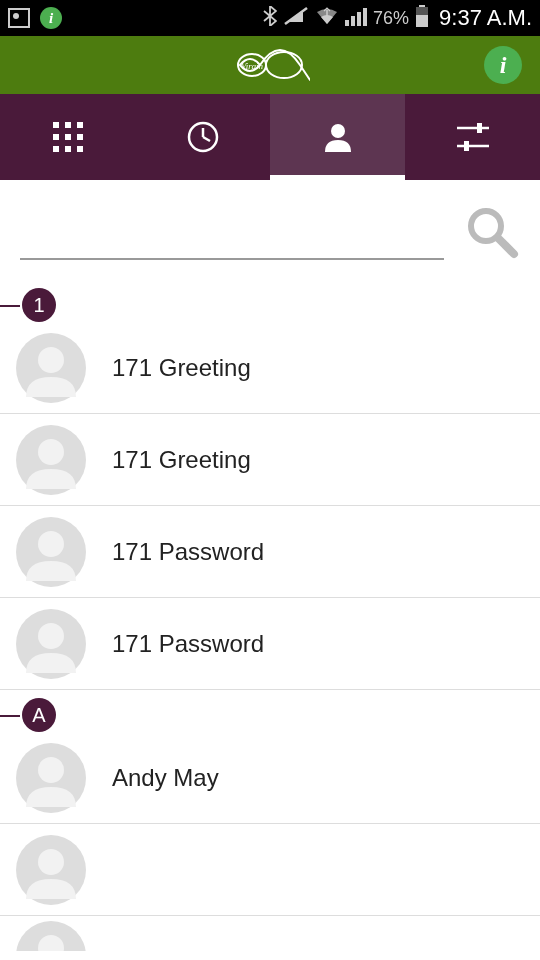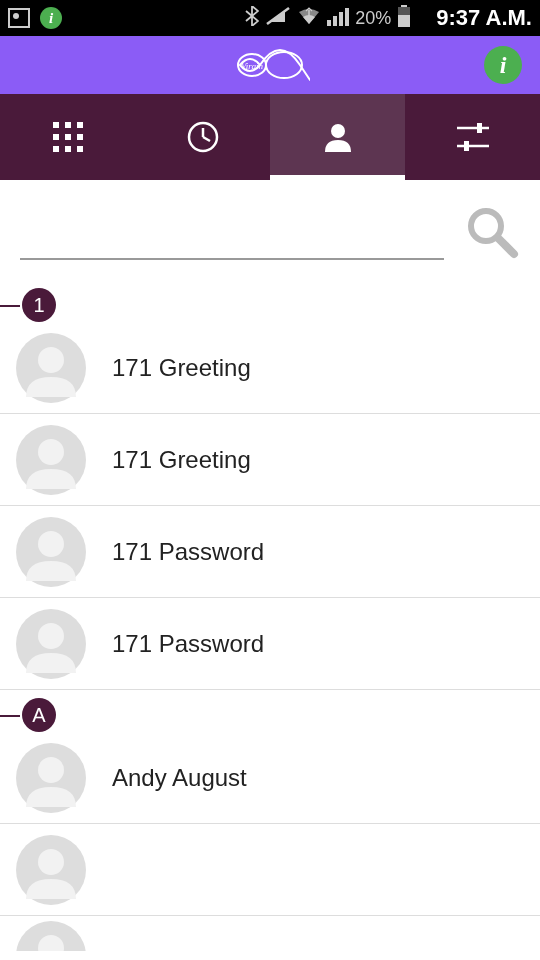--- a/index.html
+++ b/index.html
@@ -5,23 +5,23 @@
     * { margin: 0; padding: 0; box-sizing: border-box; }
     body { width: 540px; height: 960px; font-family: -apple-system, Helvetica, Arial, sans-serif; background: #fff; overflow: hidden; position: relative; }
     
     .status-bar { height: 36px; background: #000; color: #fff; display: flex; align-items: center; padding: 0 8px; font-size: 19px; }
     .status-left { display: flex; align-items: center; gap: 10px; }
     .status-right { margin-left: auto; display: flex; align-items: center; gap: 6px; }
     .status-icon-img { width: 22px; height: 20px; border: 2px solid #ccc; position: relative; }
     .status-icon-img::after { content: ""; position: absolute; width: 6px; height: 6px; background: #ccc; border-radius: 50%; top: 3px; left: 3px; }
     .status-icon-info { width: 22px; height: 22px; border-radius: 50%; background: #4caf50; color: #fff; display: flex; align-items: center; justify-content: center; font-weight: bold; font-style: italic; font-family: Georgia, serif; font-size: 15px; }
     .status-pct { font-size: 18px; color: #ccc; }
-    .status-time { font-size: 22px; color: #fff; margin-left: 19px; font-weight: bold; }
-    
-    .app-header { height: 58px; background: #8b5cf6; display: flex; align-items: center; justify-content: center; position: relative; }
+    .status-time { font-size: 22px; color: #fff; margin-left: 4px; }
+    
+    .app-header { height: 58px; background: #4d7c0f; display: flex; align-items: center; justify-content: center; position: relative; }
     .logo { display: flex; align-items: center; }
     .logo-mark { color: #fff; }
     .header-info { position: absolute; right: 18px; top: 10px; width: 38px; height: 38px; border-radius: 50%; background: #4caf50; display: flex; align-items: center; justify-content: center; color: #fff; font-weight: bold; font-style: italic; font-family: Georgia, serif; font-size: 24px; }
     
     .tabs { height: 86px; background: #4a1a3a; display: flex; }
     .tab { flex: 1; display: flex; align-items: center; justify-content: center; position: relative; }
     .tab.active { background: #5d3551; }
     .tab.active::after { content: ""; position: absolute; bottom: 0; left: 0; right: 0; height: 5px; background: #fff; }
     .tab svg { display: block; }
     
@@ -69,21 +69,21 @@
         </svg>
     </span>
     <span>
       <svg width="22" height="20" viewBox="0 0 22 20">
           <rect x="0" y="14" width="4" height="6" fill="#ccc"></rect>
           <rect x="6" y="10" width="4" height="10" fill="#ccc"></rect>
           <rect x="12" y="6" width="4" height="14" fill="#ccc"></rect>
           <rect x="18" y="2" width="4" height="18" fill="#ccc"></rect>
         </svg>
     </span>
-    <span class="status-pct">20%</span>
+    <span class="status-pct">76%</span>
     <span>
       <svg width="14" height="22" viewBox="0 0 14 22">
           <rect x="4" y="0" width="6" height="2" fill="#ccc"></rect>
           <rect x="1" y="2" width="12" height="20" fill="#555"></rect>
           <rect x="1" y="10" width="12" height="12" fill="#ccc"></rect>
         </svg>
     </span>
     <span class="status-time">9:37 A.M.</span>
   </div>
 </div>
@@ -196,21 +196,21 @@
   <div class="section-badge">A</div>
 </div>
 
 <div class="contact-list">
   <div class="contact-item">
     <span class="avatar"><svg viewBox="0 0 70 70">
           <circle cx="35" cy="35" r="35" fill="#ddd"></circle>
           <circle cx="35" cy="27" r="13" fill="#f2f2f2"></circle>
           <path d="M10 64 Q10 44 35 44 Q60 44 60 64 Z" fill="#f2f2f2"></path>
         </svg></span>
-    <span class="contact-name">Andy August</span>
+    <span class="contact-name">Andy May</span>
   </div>
   <div class="contact-item">
     <span class="avatar"><svg viewBox="0 0 70 70">
           <circle cx="35" cy="35" r="35" fill="#ddd"></circle>
           <circle cx="35" cy="27" r="13" fill="#f2f2f2"></circle>
           <path d="M10 64 Q10 44 35 44 Q60 44 60 64 Z" fill="#f2f2f2"></path>
         </svg></span>
   </div>
   <div class="contact-item" style="height:40px; border-bottom:none;">
     <span class="avatar" style="height:30px; overflow:hidden;"><svg viewBox="0 0 70 70">

